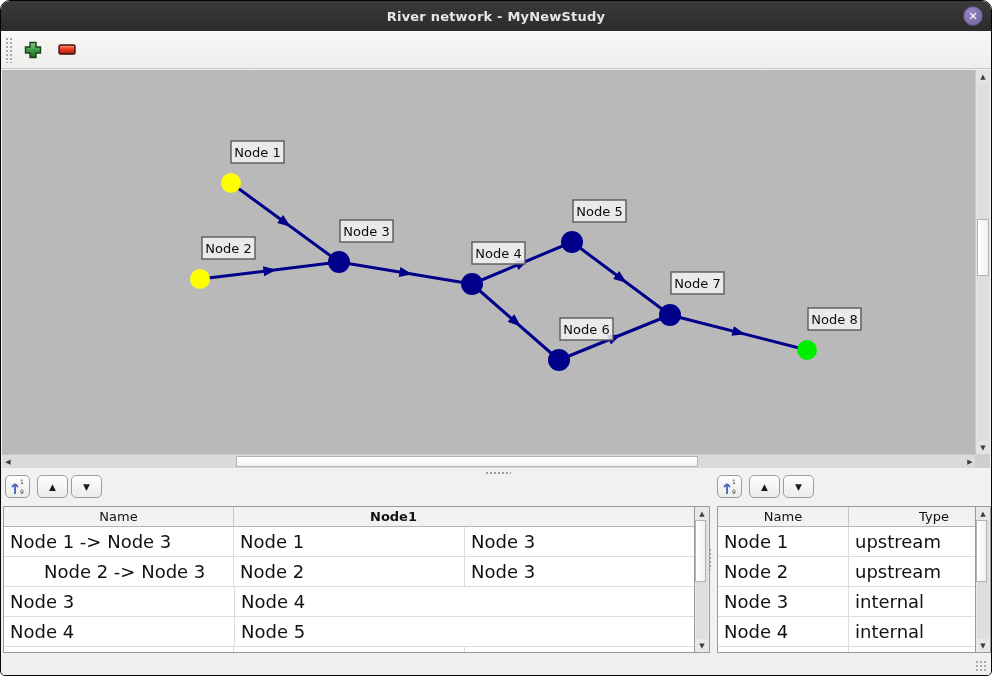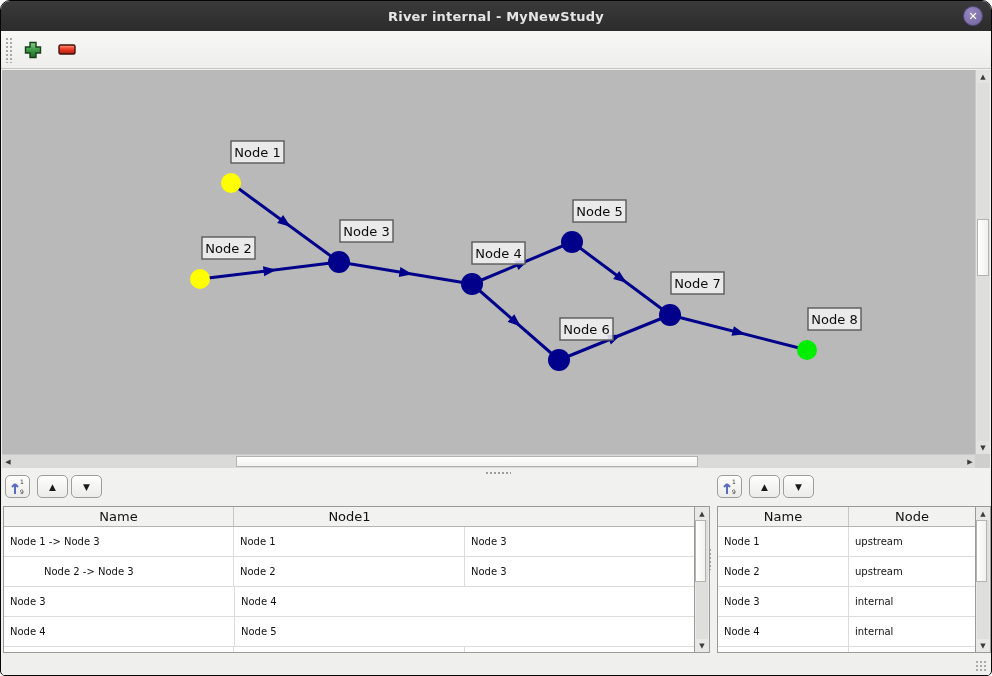--- a/index.html
+++ b/index.html
@@ -63,46 +63,46 @@
   
   .mini-btn {
     position:absolute; top:474px; height:23px;
     background:linear-gradient(#fefefe,#ebebe9);
     border:1px solid #9d9d9b; border-radius:5px;
     display:flex; align-items:center; justify-content:center;
     font-size:9px; color:#1a1a1a;
   }
   
   .table { position:absolute; top:505px; height:147px; background:#ffffff; border:1px solid #9a9a98; overflow:hidden; }
-  .t-head { display:flex; height:20px; background:#f2f2f0; border-bottom:1px solid #b4b4b2; }
+  .t-head { display:flex; height:20px; background:#f2f2f0; border-bottom:1px solid #b4b4b2;gap:44px; }
   .t-hcell { font-size:13px; color:#111; display:flex; align-items:center; justify-content:center; border-right:1px solid #c6c6c4; }
   .t-hcell:last-child { border-right:none; }
   .t-row { display:flex; height:30px; border-bottom:1px solid #dcdcda; background:#fff; }
-  .t-cell { font-size:10px; color:#111; display:flex; align-items:center; padding-left:6px; border-right:1px solid #dcdcda; overflow:hidden; white-space:nowrap; }
+  .t-cell { font-size:18px; color:#111; display:flex; align-items:center; padding-left:6px; border-right:1px solid #dcdcda; overflow:hidden; white-space:nowrap; }
   .t-cell:last-child { border-right:none; }
   .t-filler { border-bottom:none; height:8px; }
   
   .t-scroll { position:absolute; top:505px; width:15px; height:147px; background:#e8e8e6; border:1px solid #9a9a98; border-left:none; }
   .t-scroll .sb-btn { position:absolute; left:0; width:100%; height:13px; display:flex; align-items:center; justify-content:center; font-size:7px; color:#3c3c3c; }
   .t-track { position:absolute; top:13px; bottom:13px; left:1px; right:1px; background:#dededc; }
   .t-thumb { position:absolute; top:0; left:0; width:11px; height:62px; background:linear-gradient(90deg,#ffffff,#f1f1ef); border:1px solid #b3b3b1; }
   
   #status { position:absolute; top:652px; left:1px; right:1px; height:22px; background:#efefed; }
   #size-grip {
     position:absolute; right:3px; bottom:3px; width:12px; height:12px;
     background-image:radial-gradient(#aaaaa8 1px, transparent 1.1px); background-size:4px 4px;
   }
 </style>
 </head>
 <body>
 
 <div id="window">
 
   <div id="titlebar">
-    <span id="title-text">River internal - MyNewStudy</span>
+    <span id="title-text">River network - MyNewStudy</span>
     <div id="close-btn">
       <span>✕</span>
     </div>
   </div>
 
   <div id="toolbar">
     <div class="grip-v"></div>
     <div class="tb-btn">
       <svg width="18" height="18" viewBox="0 0 18 18">
         <defs>
@@ -231,21 +231,21 @@
   <div class="mini-btn" style="left:748px; width:31px;">
     <span>▲</span>
   </div>
   <div class="mini-btn" style="left:782px; width:31px;">
     <span>▼</span>
   </div>
 
   <div class="table" style="left:2px; width:692px;">
       <div class="t-head">
         <div class="t-hcell" style="flex: 0 0 230px;">Name</div>
-        <div class="t-hcell" style="flex: 0 0 231px;">Node1</div>
+        <div class="t-hcell" style="flex: 0 0 231px; font-weight: bold;">Node1</div>
       </div>
       <div class="t-row">
         <div class="t-cell" style="flex: 0 0 230px;">Node 1 -&gt; Node 3</div>
         <div class="t-cell" style="flex: 0 0 231px;">Node 1</div>
         <div class="t-cell" style="flex: 1 1 0%;">Node 3</div>
       </div>
       <div class="t-row">
         <div class="t-cell" style="flex: 0 0 230px; padding-left: 40px;">Node 2 -&gt; Node 3</div>
         <div class="t-cell" style="flex: 0 0 231px;">Node 2</div>
         <div class="t-cell" style="flex: 1 1 0%;">Node 3</div>
@@ -267,21 +267,21 @@
   <div class="t-scroll" style="left:694px;">
     <div class="sb-btn" style="top:0;">▲</div>
     <div class="t-track"></div>
     <div class="t-thumb" style="top:13px;"></div>
     <div class="sb-btn" style="bottom:0;">▼</div>
   </div>
 
   <div class="table" style="left:716px; width:259px;">
       <div class="t-head">
         <div class="t-hcell" style="flex: 0 0 131px;">Name</div>
-        <div class="t-hcell" style="flex: 1 1 0%;">Node</div>
+        <div class="t-hcell" style="flex: 1 1 0%;">Type</div>
       </div>
       <div class="t-row">
         <div class="t-cell" style="flex: 0 0 131px;">Node 1</div>
         <div class="t-cell" style="flex: 1 1 0%;">upstream</div>
       </div>
       <div class="t-row">
         <div class="t-cell" style="flex: 0 0 131px;">Node 2</div>
         <div class="t-cell" style="flex: 1 1 0%;">upstream</div>
       </div>
       <div class="t-row">

